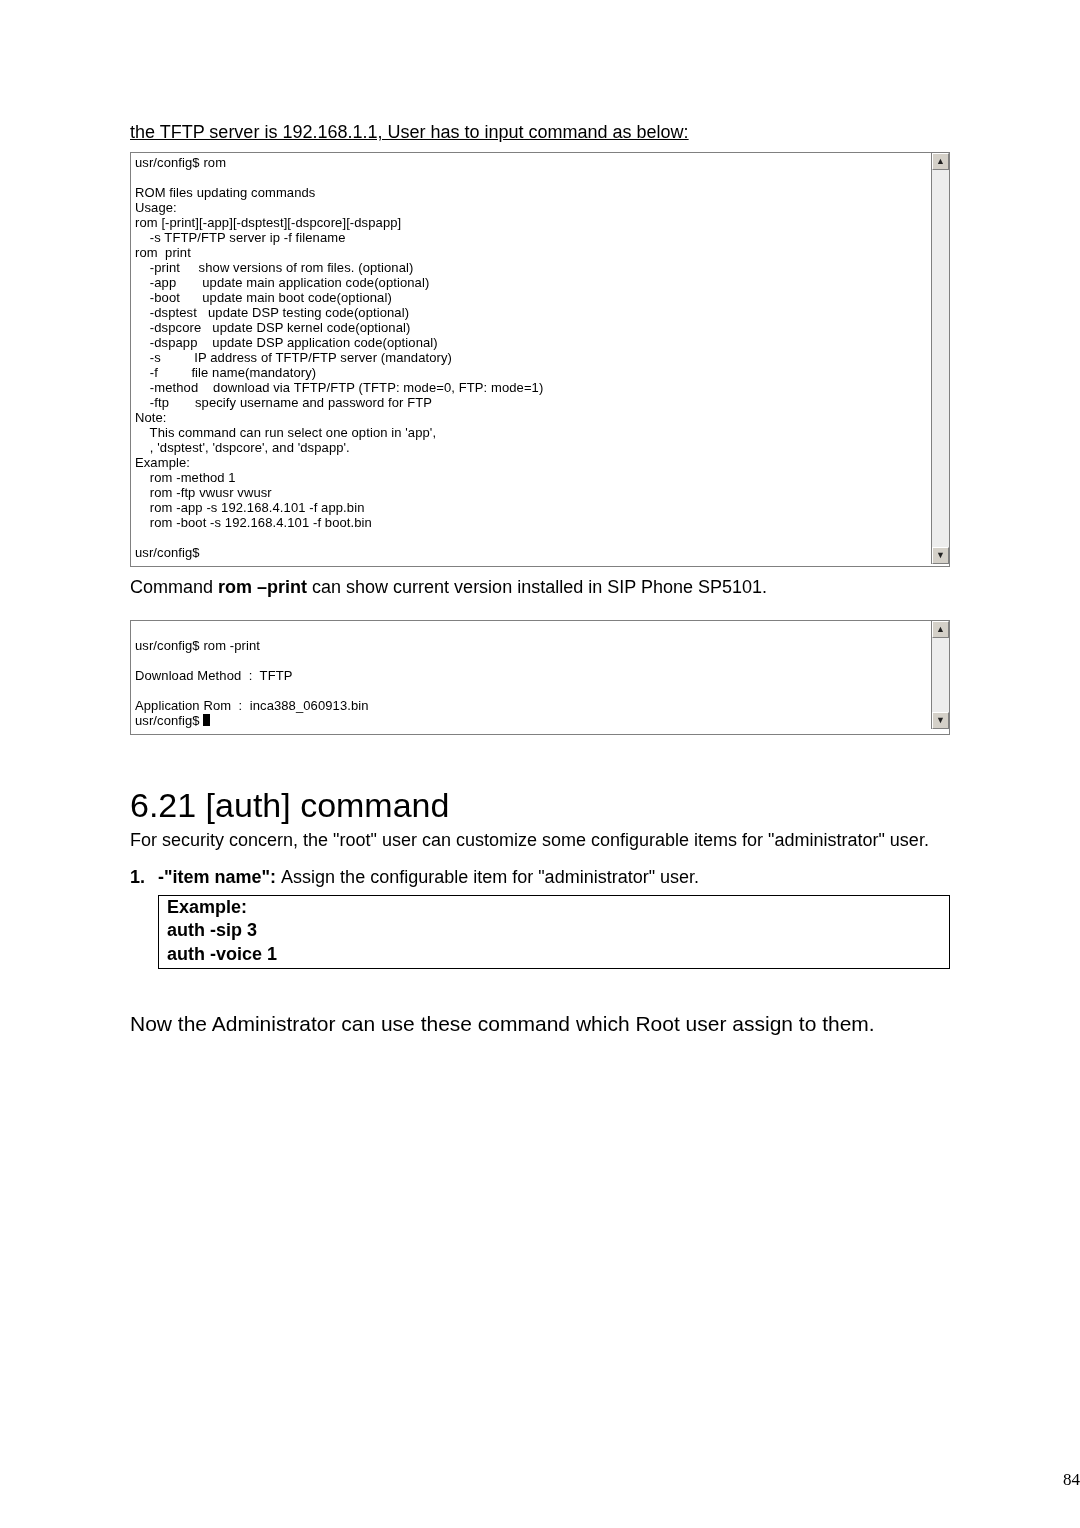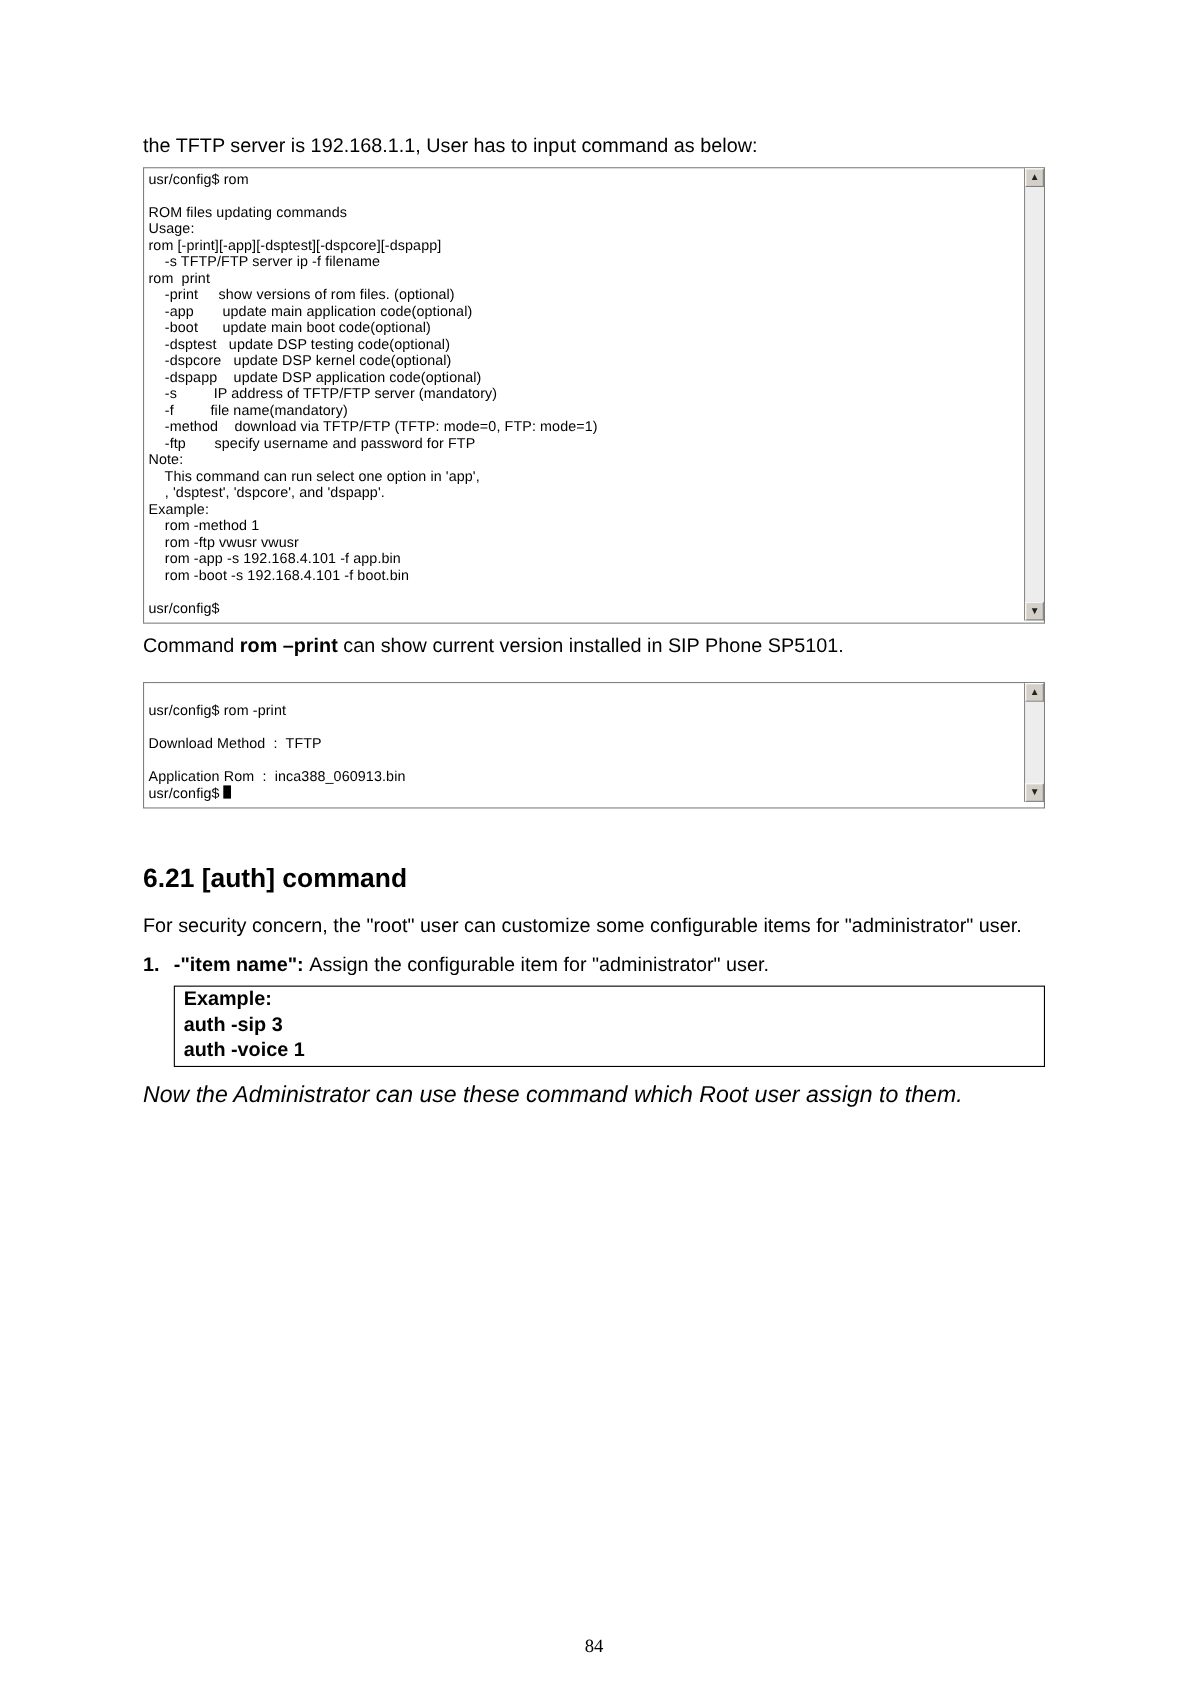--- a/index.html
+++ b/index.html
@@ -15,20 +15,21 @@
     position: relative;
     color: #000000;
   }
   .page {
     padding: 120px 130px 30px 130px;
     font-size: 18px;
     line-height: 1.35;
   }
   .intro {
     text-align: justify;
+    text-decoration: underline;
   }
   .bold {
     font-weight: bold;
   }
   .cmd-line {
     margin-top: 6px;
     margin-left: 56px;
     font-weight: bold;
   }
   .terminal {
@@ -78,23 +79,23 @@
     color: #222;
     line-height: 1;
   }
   .term1-sb { height: 411px; }
   .term2-sb { height: 108px; }
   .para2 {
     text-align: justify;
   }
   h2.section {
     margin-top: 48px;
-    margin-bottom: 14px;
-    font-size: 24px;
-    font-weight: bold;
+    margin-bottom: 0;
+    font-size: 34px;
+    font-weight: normal;
   }
   .body-text {
     margin-bottom: 12px;
     text-align: justify;
   }
   .list-item {
     margin-bottom: 6px;
   }
   .list-num {
     font-weight: bold;
@@ -106,35 +107,34 @@
   }
   .example-box {
     border: 1px solid #000000;
     padding: 0px 8px 2px 8px;
     margin-top: 4px;
     margin-left: 28px;
     font-weight: bold;
     line-height: 1.3;
   }
   .italic-para {
-    font-style: italic;
-    margin-top: 12px;
+    margin-top: 41px;
     font-size: 21px;
     line-height: 1.35;
     text-align: justify;
   }
   .list-item2 {
     margin-top: 22px;
   }
   .page-num {
-    text-align: center;
+    text-align: right;
     font-family: "Times New Roman", Times, serif;
     font-size: 17px;
     position: absolute;
-    bottom: 21px;
+    bottom: 38px;
     left: 0;
     right: 0;
   }
   .cursor {
     display: inline-block;
     width: 7px;
     height: 12px;
     background: #000;
     vertical-align: -1px;
   }

